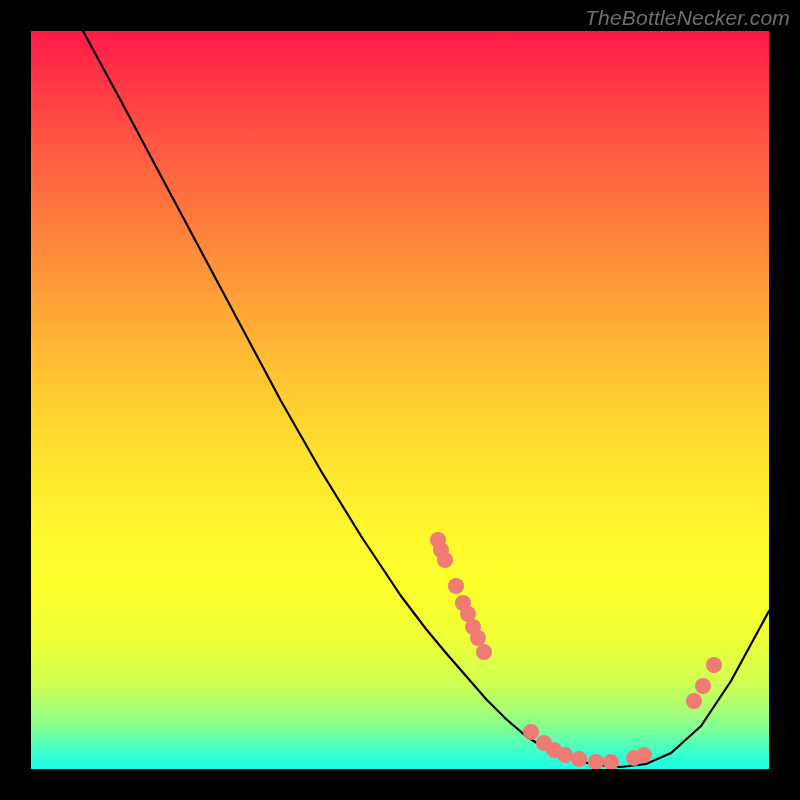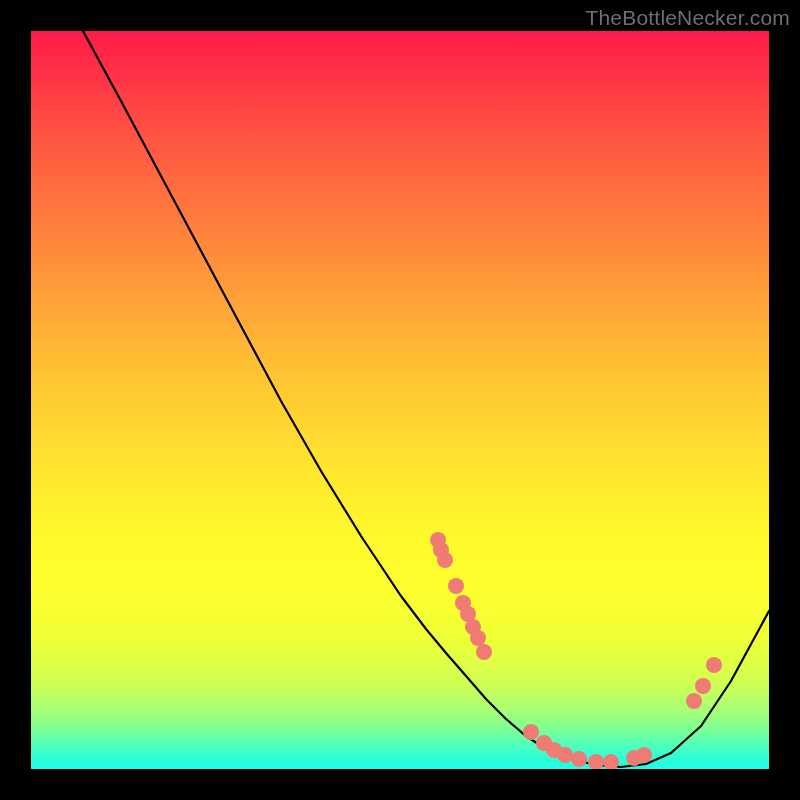--- a/index.html
+++ b/index.html
@@ -37,20 +37,21 @@
     );
   }
   .watermark {
     position: absolute;
     top: 6px;
     right: 10px;
     color: #6f6f6f;
     font-size: 21px;
     font-weight: 500;
     letter-spacing: 0.2px;
+    font-style: italic;
   }
   svg.curve {
     position: absolute;
     left: 0;
     top: 0;
     width: 738px;
     height: 738px;
   }
   .dot {
     fill: #ee7b74;

